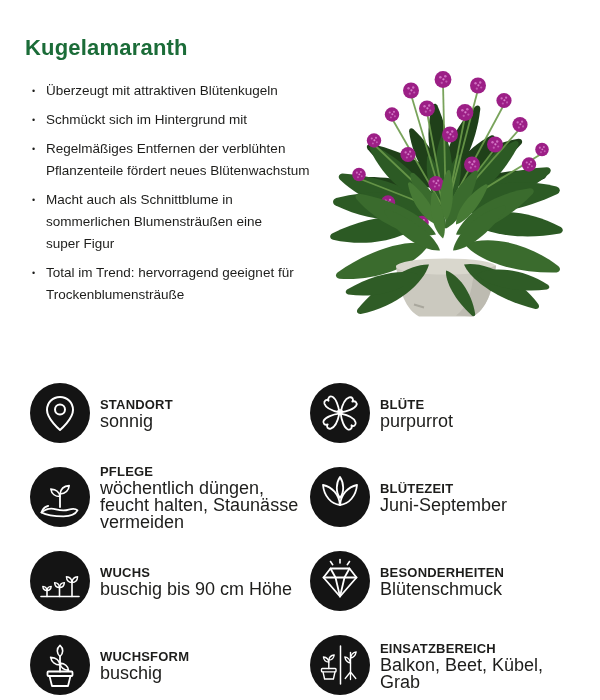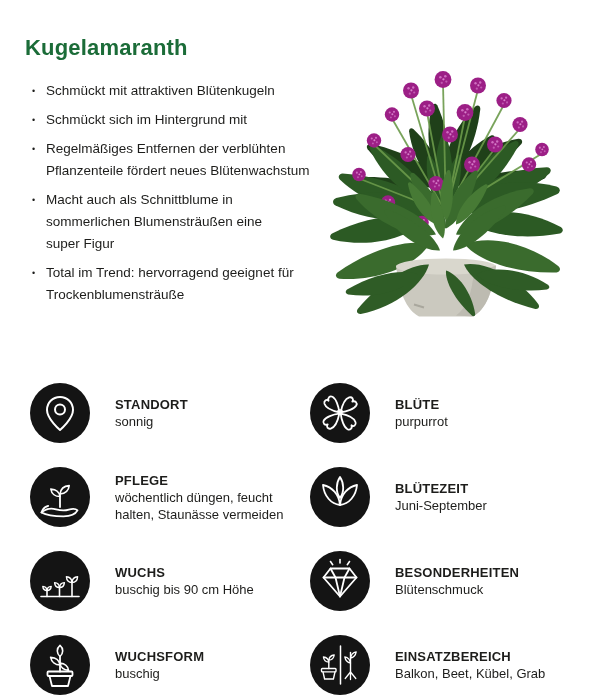--- a/index.html
+++ b/index.html
@@ -21,36 +21,36 @@
   }
   .bullets li { position:relative; padding-left:21px; margin-bottom:7px; line-height:22px; }
   .bullets li::before { content:"•"; position:absolute; left:7px; top:0; font-size:9px; line-height:22px; color:#1d1d1b; }
   .bline { display:block; }
   .plant-figure { position:absolute; left:296px; top:50px; width:300px; height:285px; margin:0; }
   .plant-figure svg { display:block; width:300px; height:285px; }
   .features {
     position:absolute; left:30px; top:371px;
     display:grid; grid-template-columns:280px 280px; grid-auto-rows:84px;
   }
-  .feature { display:flex; align-items:center; gap:25px; }
+  .feature { display:flex; align-items:center; gap:10px; }
   .badge { width:60px; height:60px; flex:0 0 auto; }
   .f-text { width:202px; }
   .f-label { display:block; font-size:13px; font-weight:700; line-height:17px; letter-spacing:.2px; }
-  .f-value { display:block; font-size:13px; line-height:17px; }
+  .f-value { display:block; font-size:18px; line-height:17px; }
 </style>
 </head>
 <body>
 
 <div class="page">
 
   <h1 class="title">Kugelamaranth</h1>
 
   <ul class="bullets">
     <li>
-      <span class="bline">Schmückt mit attraktiven Blütenkugeln</span>
+      <span class="bline">Überzeugt mit attraktiven Blütenkugeln</span>
     </li>
     <li>
       <span class="bline">Schmückt sich im Hintergrund mit</span>
     </li>
     <li>
       <span class="bline">Regelmäßiges Entfernen der verblühten</span>
       <span class="bline">Pflanzenteile fördert neues Blütenwachstum</span>
     </li>
     <li>
       <span class="bline">Macht auch als Schnittblume in</span>

